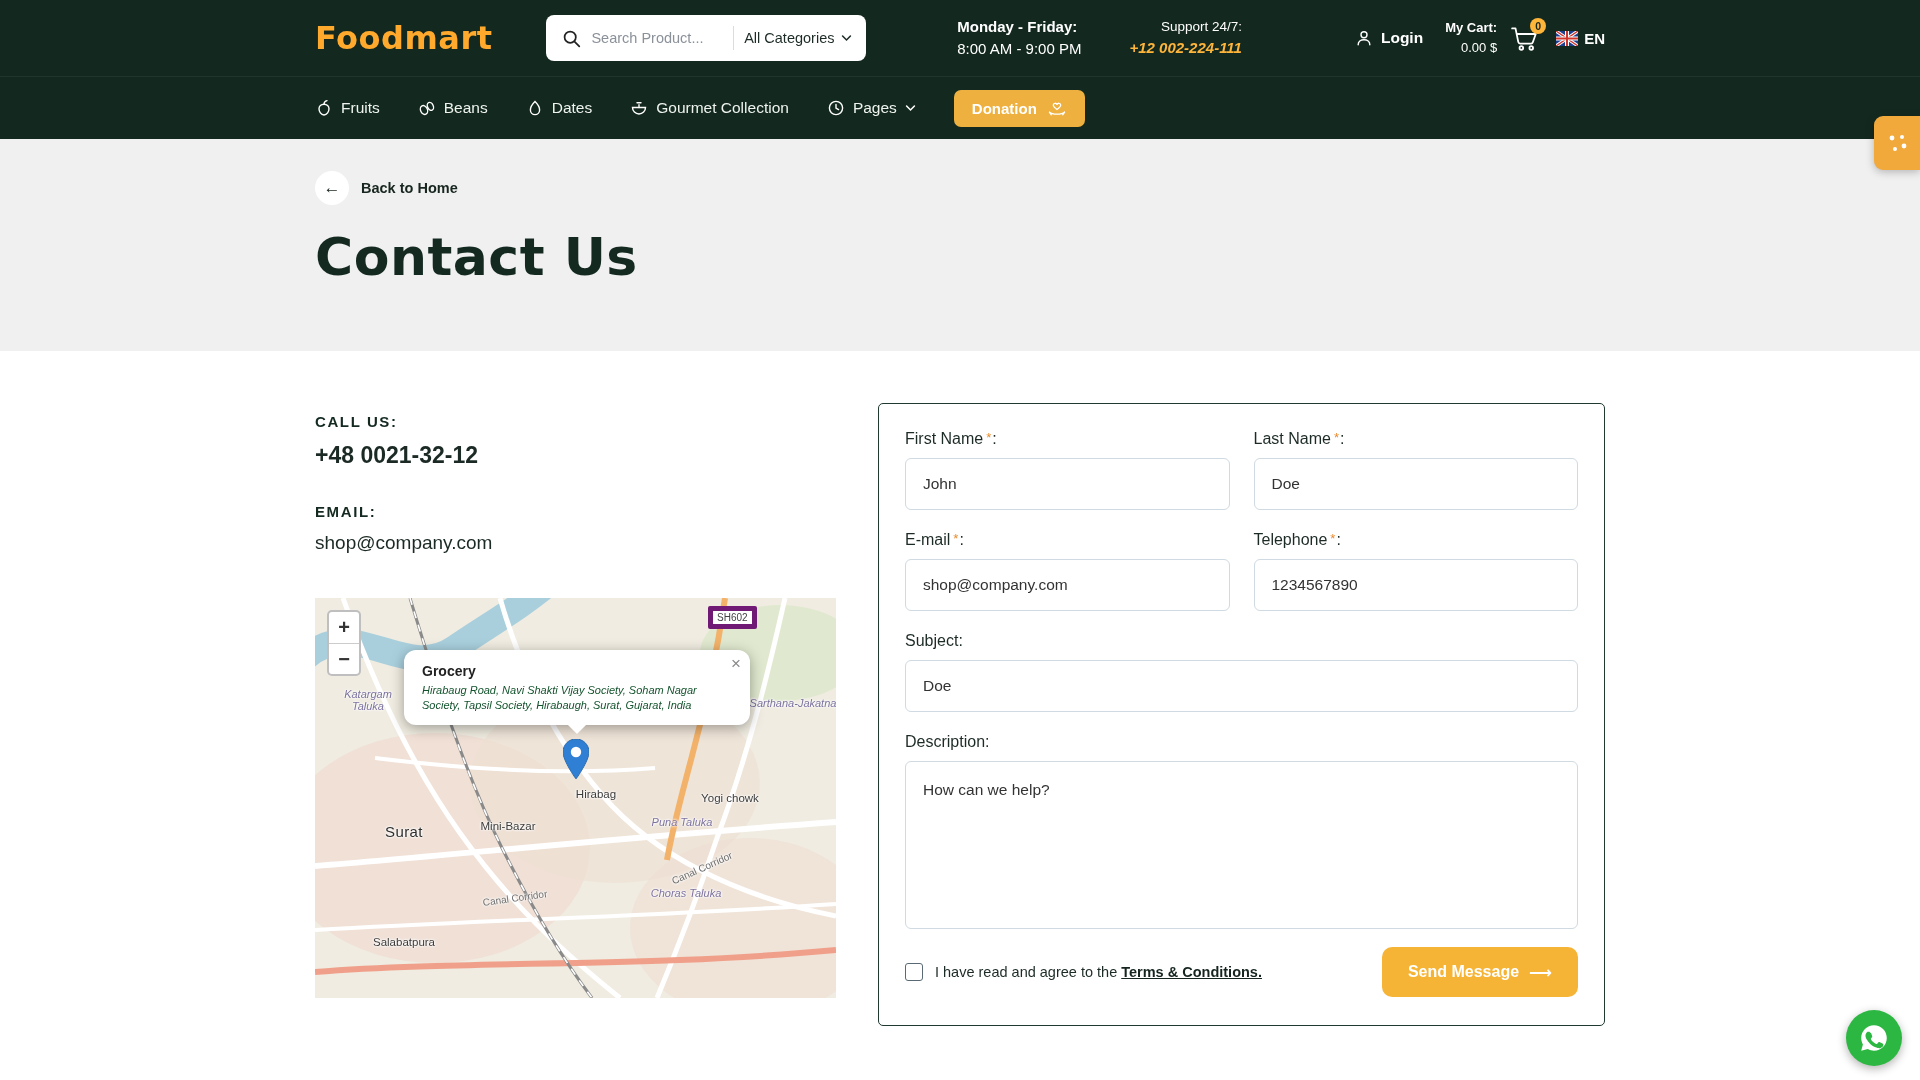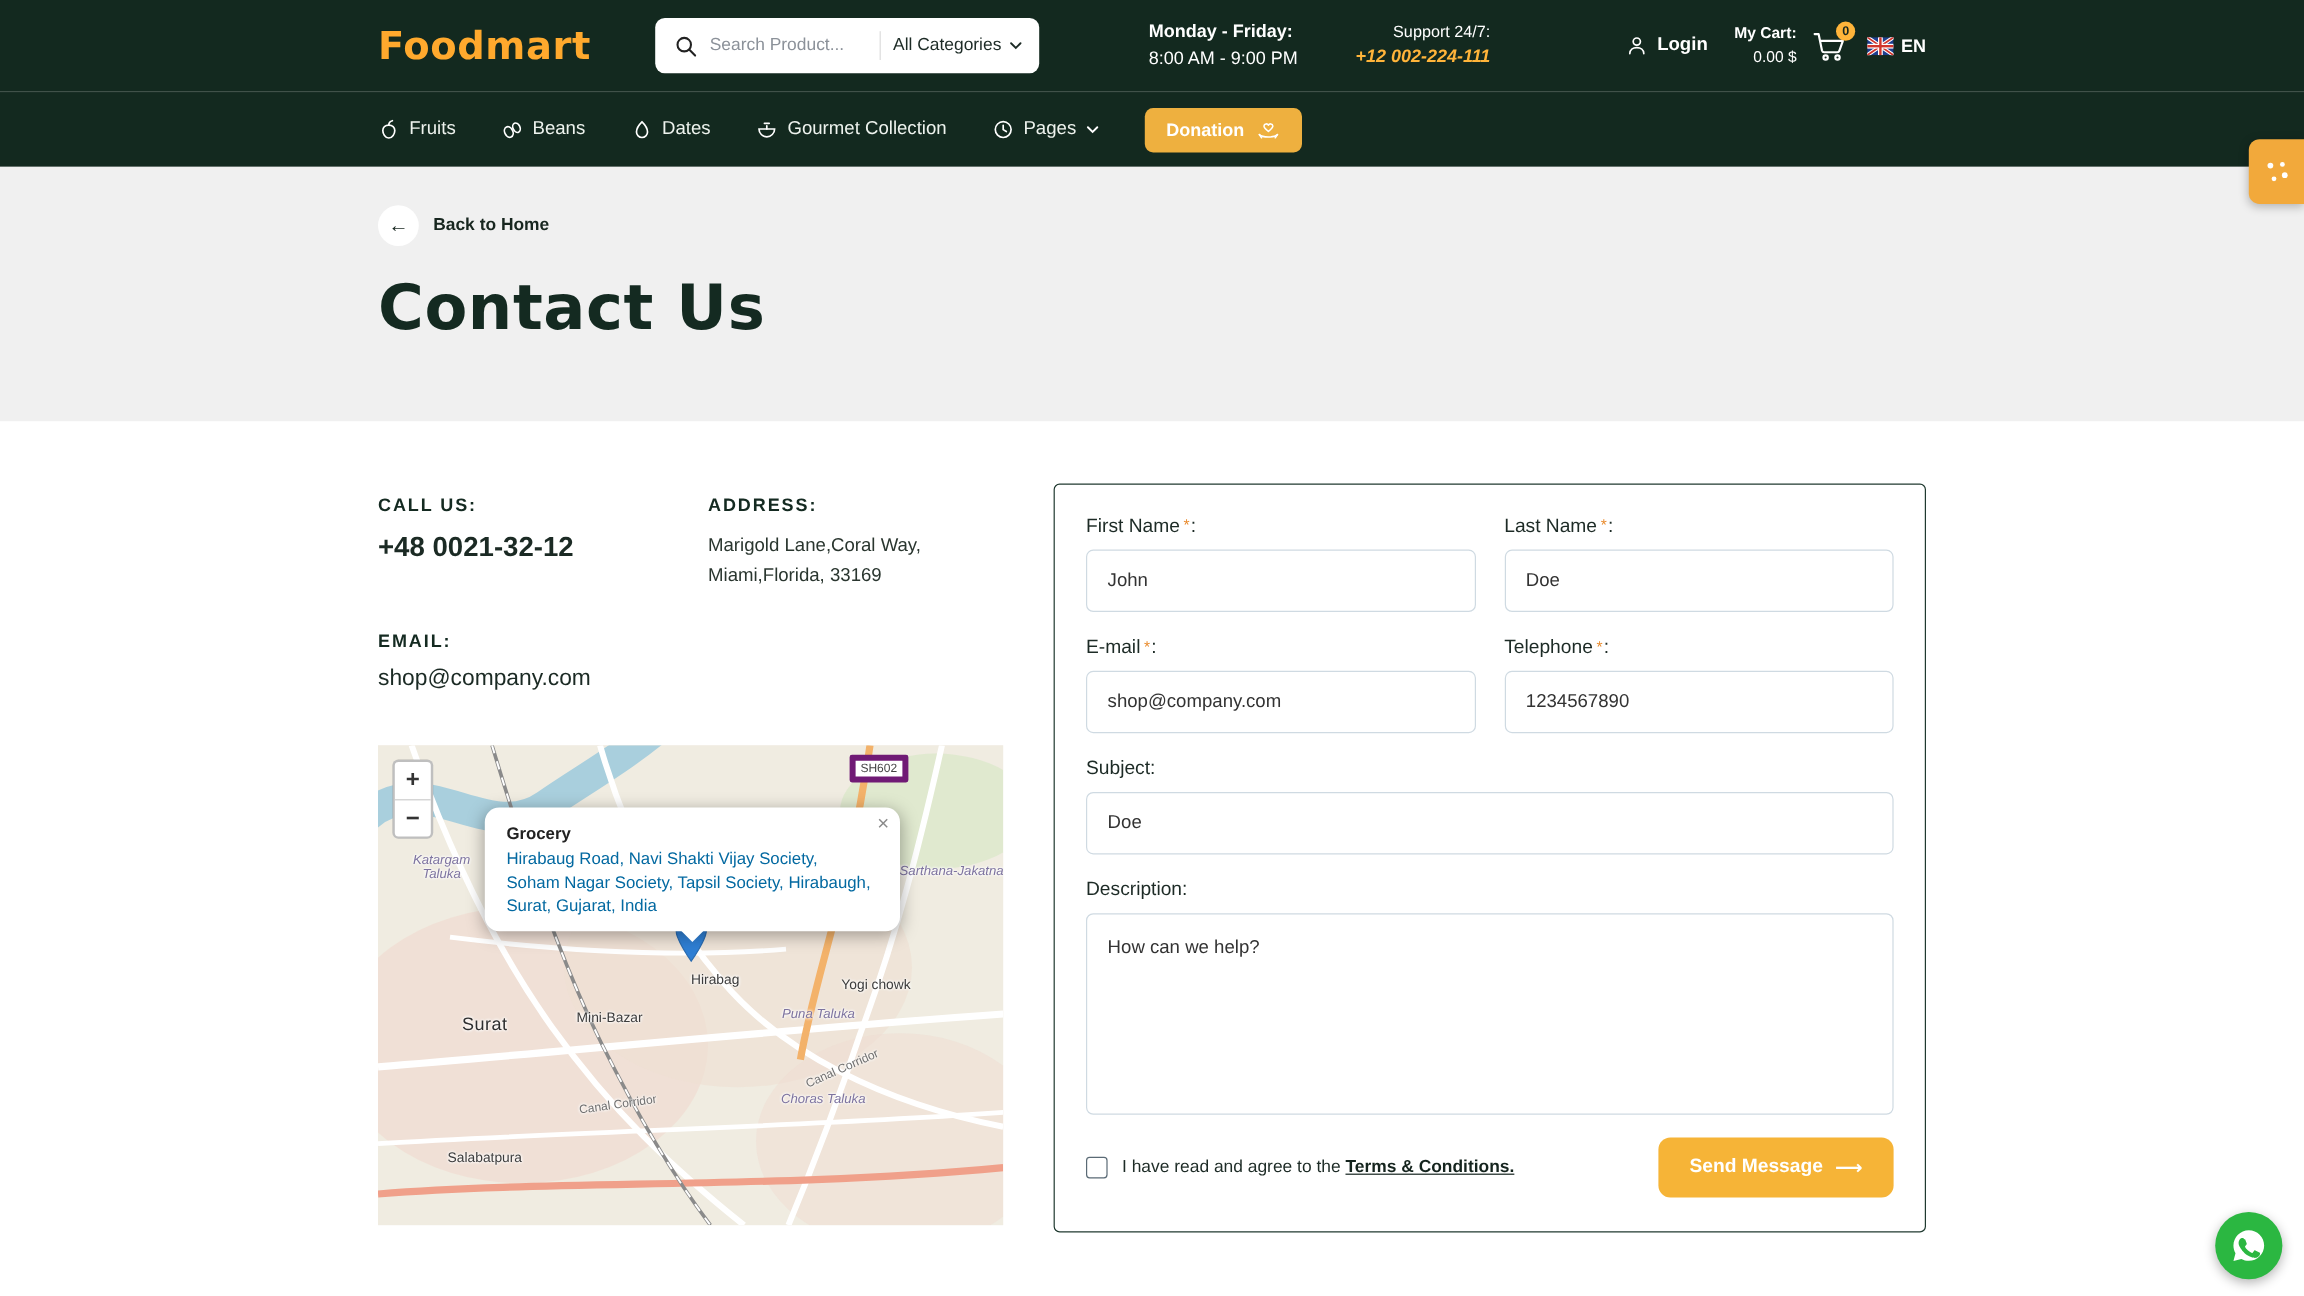--- a/index.html
+++ b/index.html
@@ -70,21 +70,21 @@
   .zoomctl{position:absolute;left:12px;top:12px;width:34px;border:2px solid rgba(0,0,0,.25);border-radius:5px;
            overflow:hidden;background:#fff;z-index:5;}
   .zoombtn{height:31px;display:flex;align-items:center;justify-content:center;font-size:20px;font-weight:700;color:#333;cursor:pointer;}
   .zoombtn + .zoombtn{border-top:1px solid #ccc;}
   .shield{position:absolute;left:393px;top:8px;background:#fff;border:5px solid #701a75;font-size:10px;color:#444;
           padding:1px 4px;border-radius:2px;z-index:2;}
   .marker{position:absolute;left:261px;top:186px;transform:translate(-50%,-100%);z-index:4;}
   .popup{position:absolute;left:89px;top:52px;width:346px;background:#fff;border-radius:12px;
          box-shadow:0 3px 14px rgba(0,0,0,.35);padding:13px 24px 12px 18px;z-index:6;}
   .popup-title{font-weight:700;font-size:14px;color:#222;margin-bottom:4px;}
-  .popup-text{font-size:14px;color:#0369a1;line-height:1.38;}
+  .popup-text{font-size:11px;color:#14532d;line-height:1.38;font-style:italic;}
   .popup-close{position:absolute;top:5px;right:9px;font-size:17px;color:#8a8a8a;cursor:pointer;line-height:1;}
   .popup-tail{position:absolute;left:50%;bottom:-9px;transform:translateX(-50%);width:0;height:0;
               border-left:10px solid transparent;border-right:10px solid transparent;border-top:10px solid #fff;}
 
   
   .form-panel{border:1px solid #203a30;border-radius:5px;background:#fff;padding:26px 26px 28px;}
   .fgrid{display:grid;grid-template-columns:1fr 1fr;column-gap:24px;}
   .field{margin-bottom:21px;}
   .flabel{font-size:16px;color:#1d2b26;display:block;margin-bottom:10px;}
   .req{color:#e98b2d;font-size:13px;vertical-align:top;margin:0 1px 0 3px;}
@@ -255,24 +255,20 @@
 </section>
 
 <main class="main">
   <div class="container main-grid">
 
     <div class="left-col">
       <div class="info-grid">
         <div>
           <div class="info-label">CALL US:</div>
           <div class="call-value">+48 0021-32-12</div>
-        </div>
-        <div>
-          <div class="info-label">ADDRESS:</div>
-          <div class="address-value">Marigold Lane,Coral Way, Miami,Florida, 33169</div>
         </div>
         <div class="email-block">
           <div class="info-label">EMAIL:</div>
           <div class="email-value">shop@company.com</div>
         </div>
       </div>
 
       <div class="map">
         <svg class="base" viewBox="0 0 521 400">
           <ellipse cx="120" cy="250" rx="155" ry="115" fill="#f0dcd2" opacity="0.75"></ellipse>

